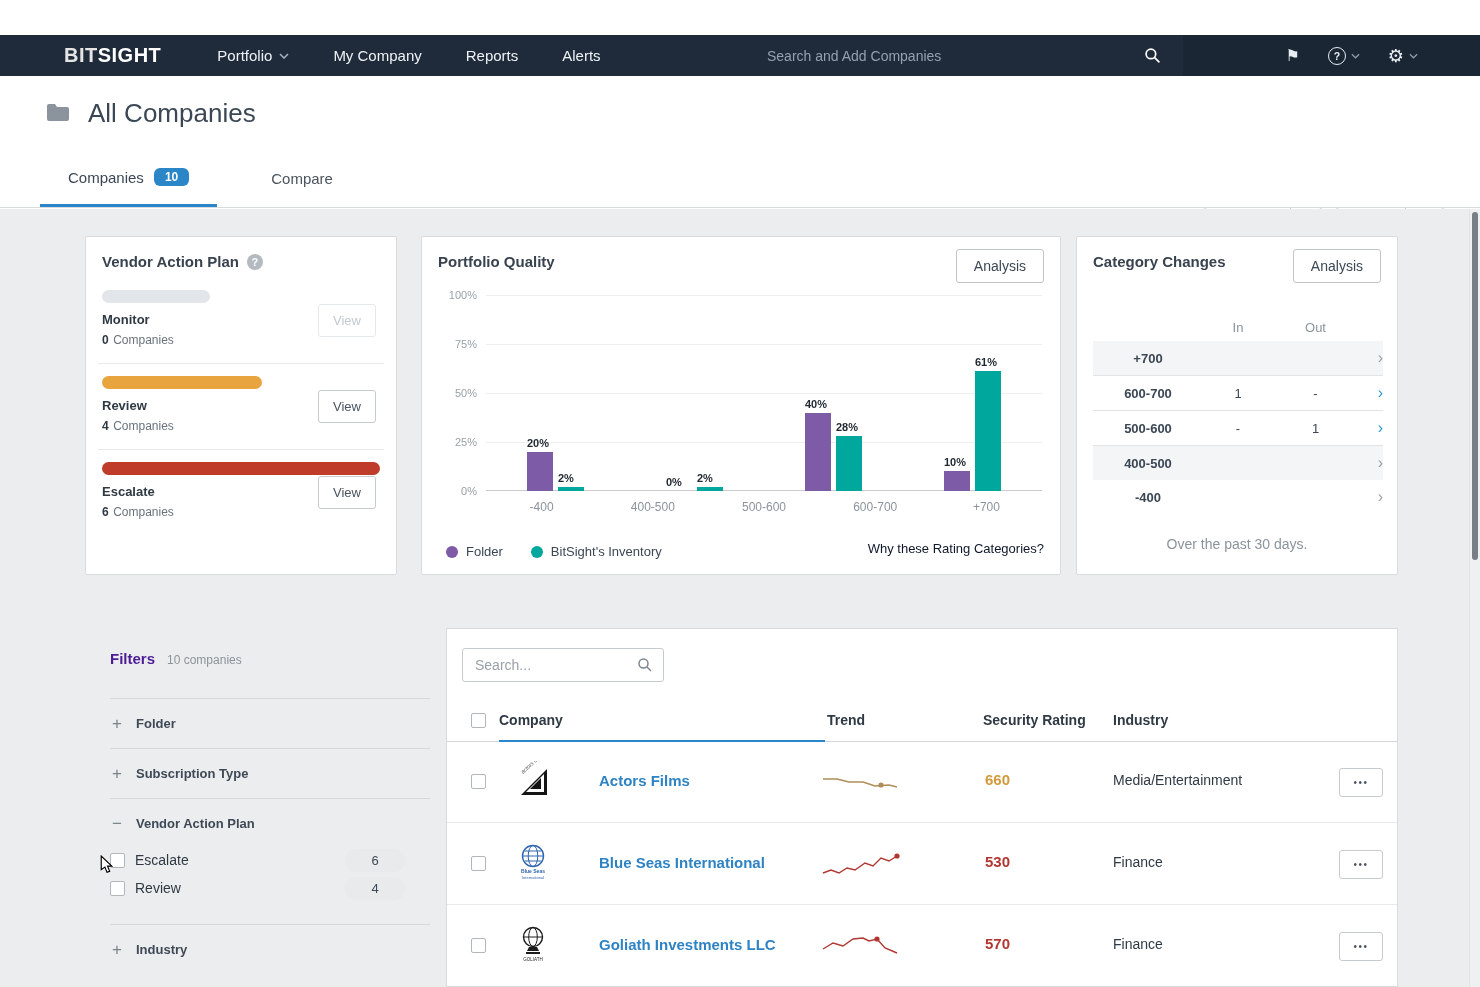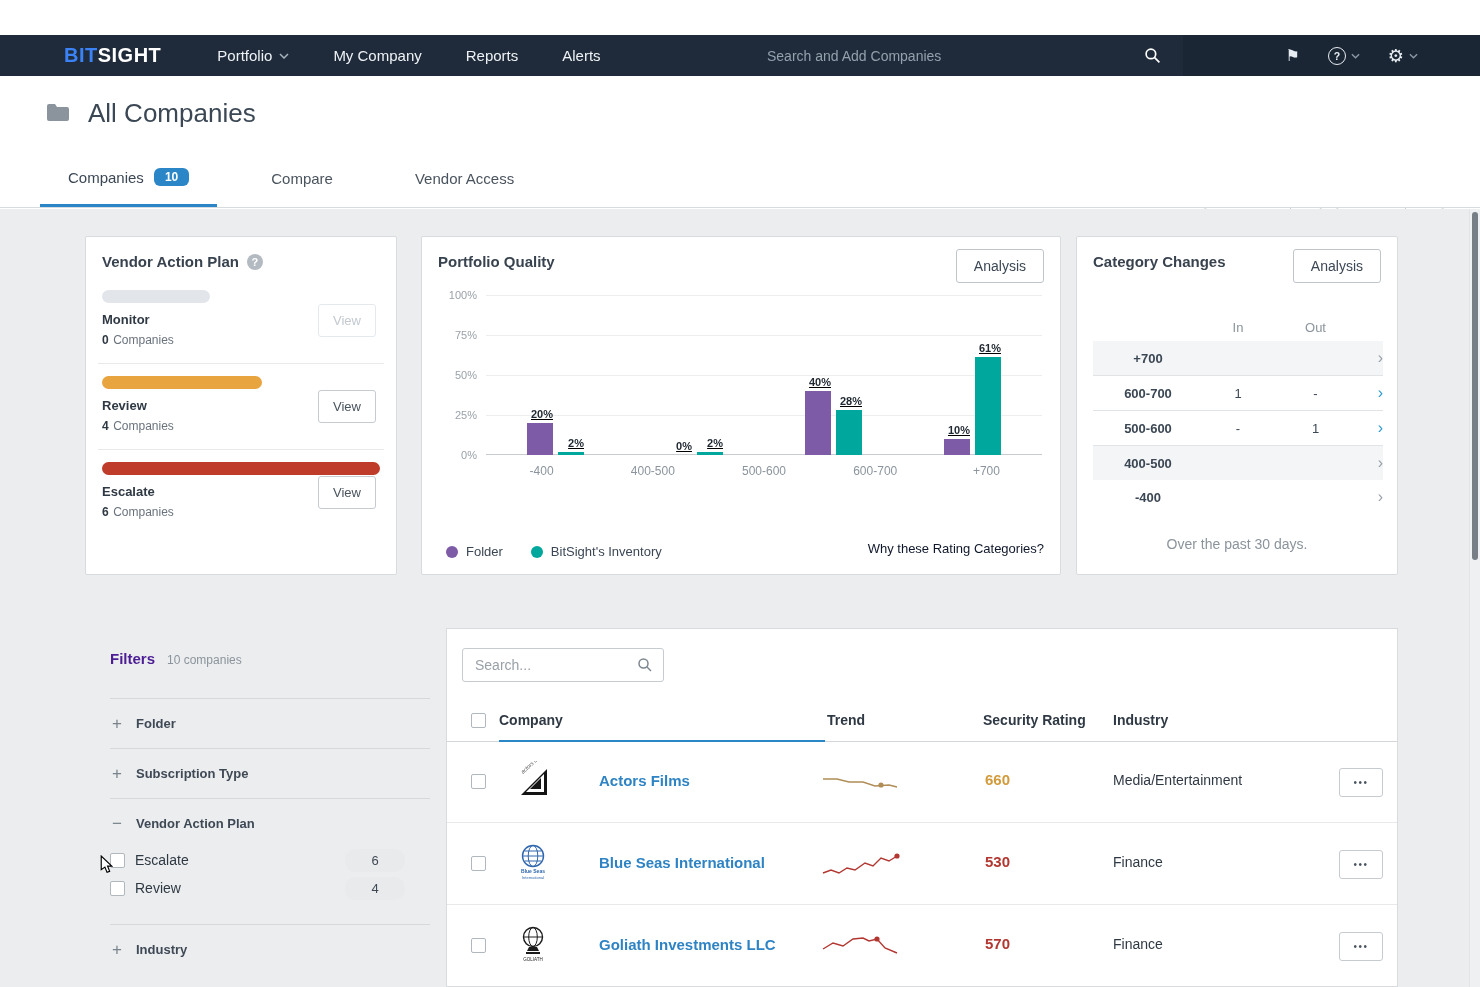--- a/index.html
+++ b/index.html
@@ -2,21 +2,21 @@
 <html><head>
 <meta charset="utf-8">
 <style>
   html,body{margin:0;padding:0;}
   body{font-family:"Liberation Sans", sans-serif;}
   #app{position:relative;width:1480px;height:987px;background:#fff;overflow:hidden;}
 
   
   .navbar{position:absolute;left:0;top:35px;width:100%;height:41px;background:#1f2b3a;display:flex;align-items:center;}
   .logo{margin-left:64px;font-size:20px;font-weight:bold;letter-spacing:.5px;cursor:pointer;}
-  .logo .bit{color:#3b82f6;margin-top:18px;}
+  .logo .bit{color:#e5e5e5;margin-top:18px;}
   .logo .sight{color:#fff;}
   .nav-items{display:flex;align-items:center;margin-left:56px;gap:44px;}
   .nav-item{color:#eef2f5;font-size:15px;display:flex;align-items:center;gap:7px;cursor:pointer;}
   .nav-item .caret{color:#a7b2bd;}
   .nav-search{position:absolute;left:755px;top:0;height:41px;width:420px;display:flex;align-items:center;}
   .nav-search input{flex:1;background:transparent;border:none;outline:none;color:#cfd6dd;font-size:14px;padding-left:12px;font-family:"Liberation Sans",sans-serif;}
   .nav-search input::placeholder{color:#93a0ad;}
   .nav-right{position:absolute;left:1183px;right:0;top:0;bottom:0;background:#1a2634;display:flex;align-items:center;justify-content:flex-end;gap:28px;padding-right:62px;}
   .nav-ic{display:flex;align-items:center;gap:5px;color:#e8edf2;cursor:pointer;}
   .glyph-flag{font-size:16px;}
@@ -60,27 +60,27 @@
   .vap-item:nth-of-type(3) .vap-pill{width:160px;}
   .vap-label{font-size:13px;font-weight:bold;color:#2f3944;margin-bottom:3px;}
   .vap-count b{font-size:12px;color:#2f3944;}
   .vap-count span{font-size:12px;color:#6a737d;}
   .view-btn{position:absolute;right:8px;top:26px;width:58px;height:33px;background:#fff;border:1px solid #c6cbd0;border-radius:3px;font-size:13px;color:#4a545e;cursor:pointer;font-family:"Liberation Sans",sans-serif;}
   .view-btn.disabled{border-color:#e6e9eb;color:#c3c9cf;}
 
   
   .card-pq{left:421px;top:236px;width:640px;height:339px;}
   .pq-title{position:absolute;left:16px;top:16px;}
-  .chart{position:absolute;left:64px;top:58px;width:556px;height:160px;}
+  .chart{position:absolute;left:64px;top:58px;width:556px;height:196px;}
   .gridline{position:absolute;left:0;right:0;height:1px;background:#eceef0;}
   .baseline{position:absolute;left:0;right:0;bottom:0;height:1px;background:#c8ccd0;}
   .ytick{position:absolute;right:calc(100% + 9px);transform:translateY(-50%);font-size:11px;color:#9aa1a8;white-space:nowrap;}
   .groups{position:absolute;left:0;top:0;width:100%;height:100%;display:flex;}
   .group{flex:1;display:flex;justify-content:center;gap:5px;height:100%;}
-  .barcol{display:flex;flex-direction:column;align-items:flex-end;justify-content:flex-end;height:100%;text-decoration:underline;}
+  .barcol{display:flex;flex-direction:column;align-items:flex-start;justify-content:flex-end;height:100%;}
   .bar-label{font-size:11px;font-weight:bold;color:#1f2730;margin-bottom:3px;white-space:nowrap;}
   .bar{width:26px;}
   .xlabels{position:absolute;top:100%;left:0;width:100%;display:flex;}
   .xlabel{flex:1;text-align:center;font-size:12px;color:#8b949c;padding-top:9px;}
   .legend{position:absolute;left:24px;bottom:15px;display:flex;gap:28px;align-items:center;}
   .legend-item{display:flex;align-items:center;gap:8px;font-size:13px;color:#3b4754;}
   .legend-dot{width:12px;height:12px;border-radius:50%;}
   .why-link{position:absolute;right:16px;bottom:18px;font-size:13px;color:#0f172a;cursor:pointer;}
 
   
@@ -215,23 +215,20 @@
   </div>
 
   <div class="tabs">
     <div class="tab active">
       <span>Companies</span>
       <span class="tab-badge">10</span>
     </div>
     <div class="tab">
         <span>Compare</span>
       </div>
-    <div class="tab">
-        <span>Vendor Access</span>
-      </div>
   </div>
 
   <div class="content-bg"></div>
 
   <div class="card card-vap">
     <div class="vap-title-row">
       <span class="card-title">Vendor Action Plan</span>
       <span class="vap-help">?</span>
     </div>
     <div class="vap-item">

